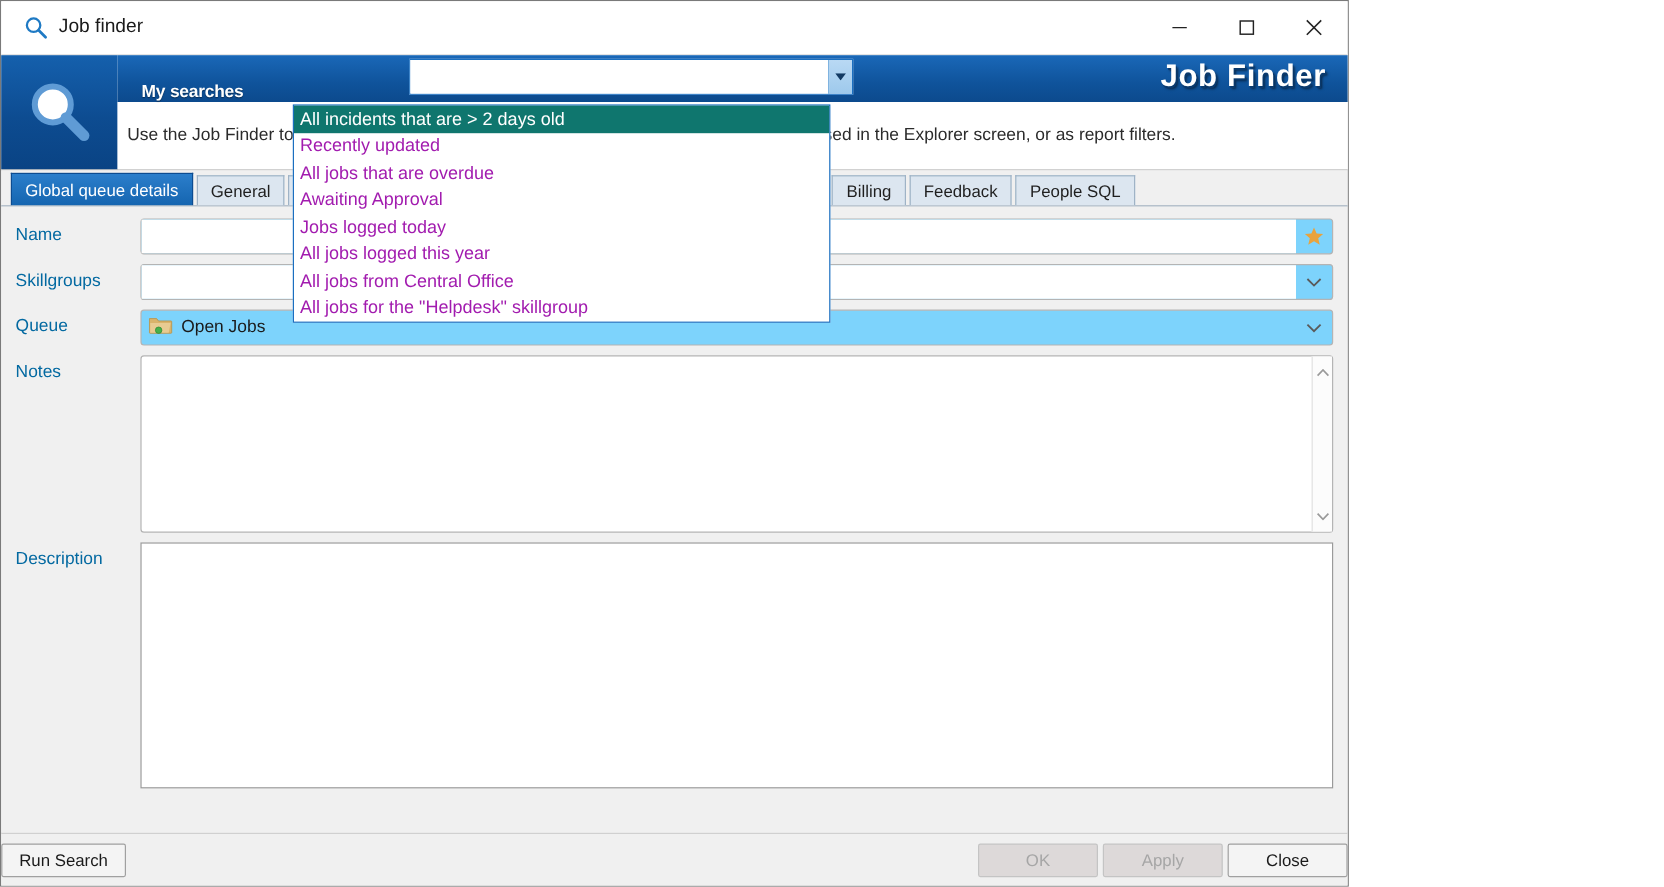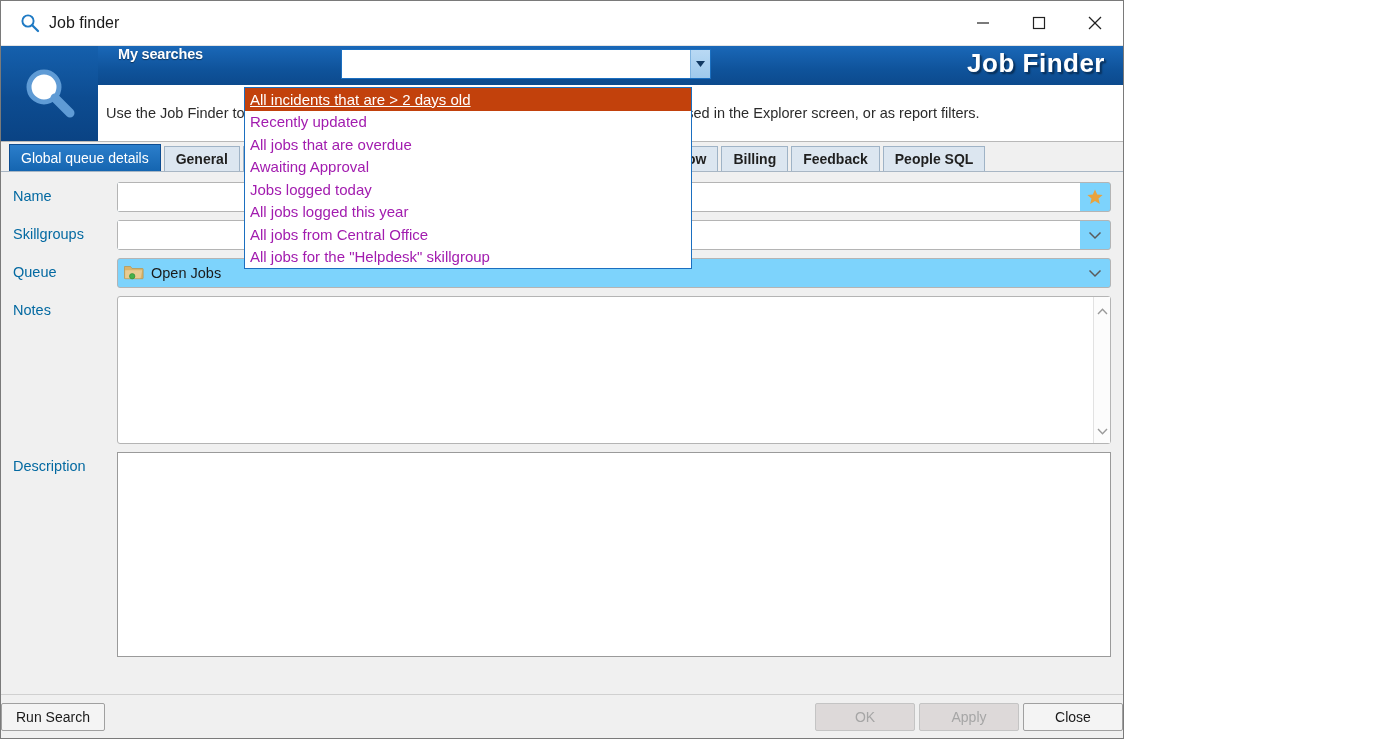--- a/index.html
+++ b/index.html
@@ -53,21 +53,21 @@
     display: flex; align-items: center; justify-content: center;
   }
   .banner-right {
     flex: 1 1 auto;
     display: flex; flex-direction: column;
     position: relative;
   }
   .banner-topstrip {
     height: 39px; flex: 0 0 39px;
     background: linear-gradient(180deg, #1a68b8 0%, #0f539b 60%, #0c4a8d 100%);
-    display: flex; align-items: flex-start;
+    display: flex; align-items: flex-end;
     position: relative;
   }
   .my-searches-label {
     font-size: 14.5px; font-weight: bold; color: #ffffff;
     margin-left: 20px; letter-spacing: -0.2px;
     text-shadow: 0 1px 1px rgba(0,0,0,.45);
   }
   .combo-wrap {
     position: absolute; left: 243px; top: 3px;
     width: 370px; height: 30px;
@@ -117,21 +117,20 @@
     height: 25px;
     padding: 0 11px;
     display: flex; align-items: center;
     font-size: 14px; color: #1f1f1f;
     background: #dce6f0;
     border: 1px solid #9fb3c6;
     border-bottom: none;
     margin-right: 3px;
     cursor: default;
     white-space: nowrap;
-    font-weight: bold;
   }
   .tab.active {
     background: linear-gradient(180deg, #2b7ecb 0%, #1565b0 100%);
     color: #ffffff; font-weight: normal;
     border-color: #0d4c91;
     height: 27px;
   }
 
   
   .body {
@@ -243,21 +242,21 @@
     padding: 0;
   }
   .dd-item {
     height: 22.5px;
     display: flex; align-items: center;
     font-size: 15px; color: #a21caf;
     padding-left: 5px;
     white-space: nowrap;
     cursor: default;
   }
-  .dd-item.selected { background: #c2410c; color: #ffffff; text-decoration: underline; }
+  .dd-item.selected { background: #0f766e; color: #ffffff; }
 </style>
 </head>
 <body>
 
 <div id="app">
 
   <div class="titlebar">
     <div class="titlebar-icon">
       <svg width="20" height="20" viewBox="0 0 20 20">
         <circle cx="8" cy="8" r="5.6" fill="none" stroke="#1f7ac4" stroke-width="1.9"></circle>

